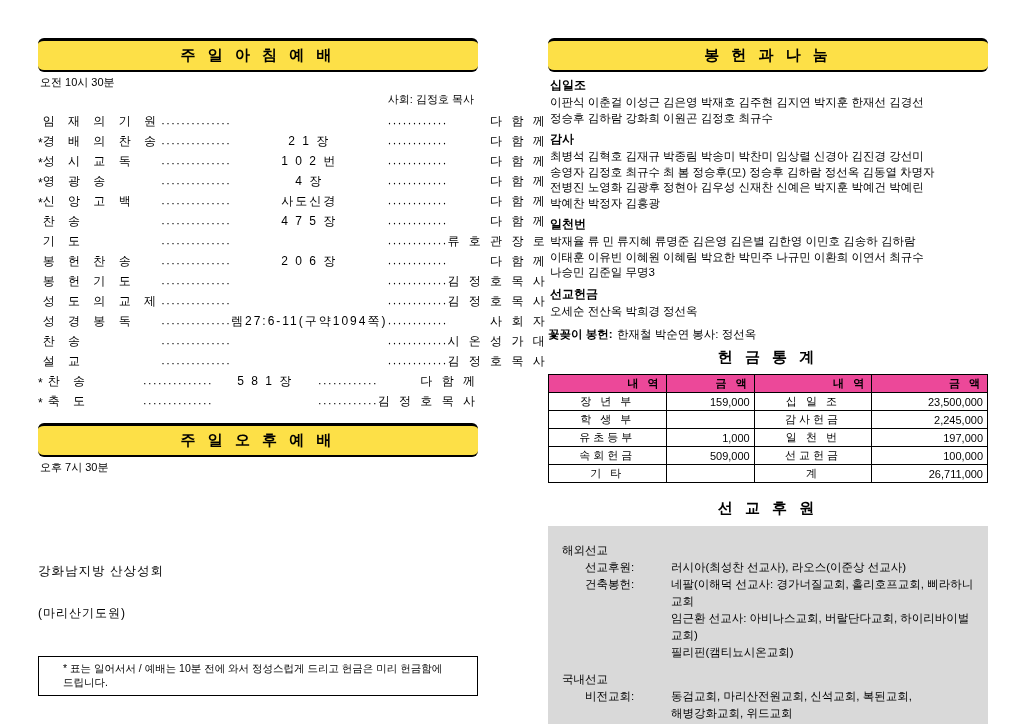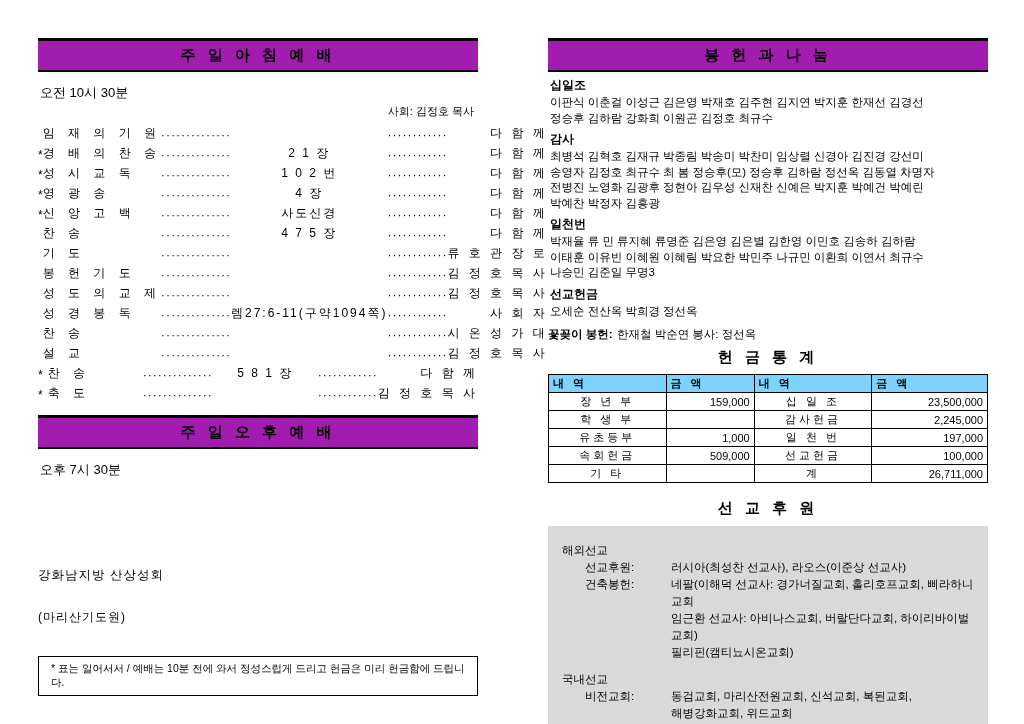--- a/index.html
+++ b/index.html
@@ -12,71 +12,72 @@
     overflow:hidden;
   }
   .page{position:relative;width:1024px;height:724px;}
   .col-left{position:absolute;left:38px;top:38px;width:440px;}
   .col-right{position:absolute;left:548px;top:38px;width:440px;}
 
   
   .hdr{
     border-top:3px solid #000;
     border-bottom:2px solid #000;
-    background:#a21caf;
+    background:#fde047;
     text-align:center;
     font-weight:bold;
     font-size:15px;
     letter-spacing:4px;
     padding:5px 0 5px 0;
+    border-radius:6px;
   }
   .hdr-plain{
     text-align:center;
     font-weight:bold;
     font-size:15px;
     letter-spacing:4px;
     padding:6px 0 4px 0;
   }
-  .subtime{font-size:13px;padding:12px 0 2px 2px;}
+  .subtime{font-size:11px;padding:3px 0 2px 2px;}
   .rightline{font-size:11px;text-align:right;padding:0 4px 4px 0;}
 
   
   .ordertbl{width:100%;border-collapse:collapse;font-size:12px;}
   .ordertbl td{padding:1.5px 0;vertical-align:bottom;white-space:nowrap;}
   .c-star{width:12px;text-align:left;font-size:12px;}
   .c-name{width:120px;letter-spacing:5px;}
   .c-dots{text-align:center;color:#000;overflow:hidden;}
   .c-mid{width:128px;text-align:center;letter-spacing:2px;}
   .c-dots2{text-align:center;overflow:hidden;}
   .c-who{width:92px;text-align:right;letter-spacing:3px;}
   .dotfill{display:block;overflow:hidden;white-space:nowrap;letter-spacing:1px;}
   .centerline{text-align:center;font-weight:bold;font-size:12.5px;letter-spacing:1px;padding:4px 0;}
 
   
   .note{
     position:absolute;left:38px;top:656px;width:440px;
     border:1px solid #000;
     font-size:10.5px;
-    padding:5px 12px;
+    padding:5px 24px;
     box-sizing:border-box;
   }
   .ministry{
     font-size:12.5px;margin-top:86px;letter-spacing:1px;
   }
   .ministry .sub{margin-top:25px;font-size:12px;}
 
   
   .grp{margin:5px 0 0 0;}
   .grp .gt{font-weight:bold;font-size:12px;margin:2px 0 1px 2px;}
   .grp .gl{font-size:11.5px;line-height:15.5px;margin-left:2px;}
 
   
   .stats{width:100%;border-collapse:collapse;font-size:11px;margin-top:3px;}
   .stats th,.stats td{border:1px solid #000;padding:1px 4px;height:15px;}
-  .stats th{background:#7dd3fc;text-align:left;font-weight:bold;letter-spacing:3px;}
+  .stats th{background:#ec4899;text-align:right;font-weight:bold;letter-spacing:3px;}
   .stats td.lbl{text-align:center;letter-spacing:3px;}
   .stats td.num{text-align:right;}
 
   
   .mbox{
     background:#d9d9d9;
     margin-top:4px;
     padding:14px 10px 14px 14px;
     font-size:11.5px;
     line-height:17px;
@@ -180,20 +181,32 @@
               <span class="dotfill">··············</span>
             </td>
             <td class="c-mid"></td>
             <td class="c-dots2">
               <span class="dotfill">············</span>
             </td>
             <td class="c-who">류 호 관 장 로</td>
           </tr>
           <tr>
             <td class="c-star"></td>
+            <td class="c-name">봉 헌 찬 송</td>
+            <td class="c-dots">
+              <span class="dotfill">··············</span>
+            </td>
+            <td class="c-mid">2 0 6 장</td>
+            <td class="c-dots2">
+              <span class="dotfill">············</span>
+            </td>
+            <td class="c-who">다      함      께</td>
+          </tr>
+          <tr>
+            <td class="c-star"></td>
             <td class="c-name">봉 헌 기 도</td>
             <td class="c-dots">
               <span class="dotfill">··············</span>
             </td>
             <td class="c-mid"></td>
             <td class="c-dots2">
               <span class="dotfill">············</span>
             </td>
             <td class="c-who">김 정 호 목 사</td>
           </tr>

